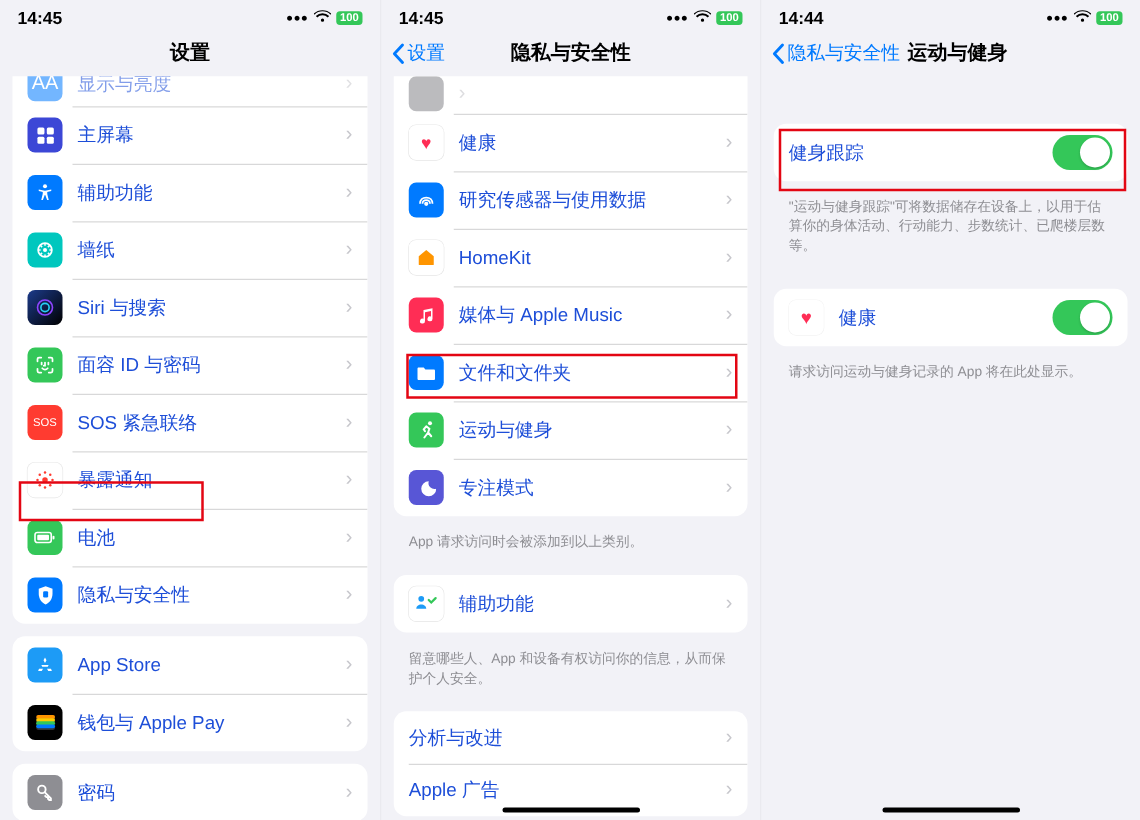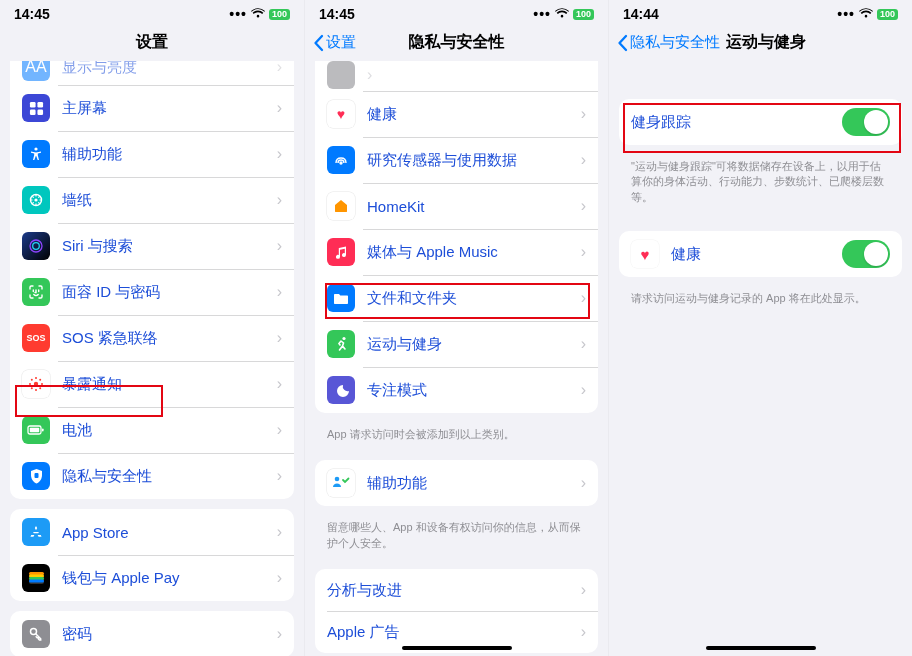--- a/index.html
+++ b/index.html
@@ -247,21 +247,21 @@
           <svg width="16" height="16" viewBox="0 0 16 16" fill="none" stroke="#fff" stroke-width="1.4" stroke-linecap="round">
               <path d="M2 5V3.2C2 2.5 2.5 2 3.2 2H5M11 2h1.8c.7 0 1.2.5 1.2 1.2V5M14 11v1.8c0 .7-.5 1.2-1.2 1.2H11M5 14H3.2C2.5 14 2 13.5 2 12.8V11"></path>
               <path d="M5.3 6v1.5M10.7 6v1.5M8 6v2.5h-1M5.8 10.6c.6.6 1.4 1 2.2 1s1.6-.4 2.2-1"></path>
             </svg>
         </span>
         <span class="label">面容 ID 与密码</span>
         <span class="chev">›</span>
       </div>
       <div class="row">
         <span class="icon" style="background:#ff3b30">
-            <span style="font-size:9px; font-weight:700;">SOS</span>
+            <span style="font-size:9px; font-weight:400;">SOS</span>
           </span>
         <span class="label">SOS 紧急联络</span>
         <span class="chev">›</span>
       </div>
       <div class="row">
         <span class="icon" style="background:#fff; box-shadow:0 0 0 .5px rgba(0,0,0,0.1)">
           <svg width="18" height="18" viewBox="0 0 18 18">
               <circle cx="9" cy="9" r="2.2" fill="#ff3b30"></circle>
               <g fill="#ff3b30">
                 <circle cx="9" cy="3" r="1"></circle>

